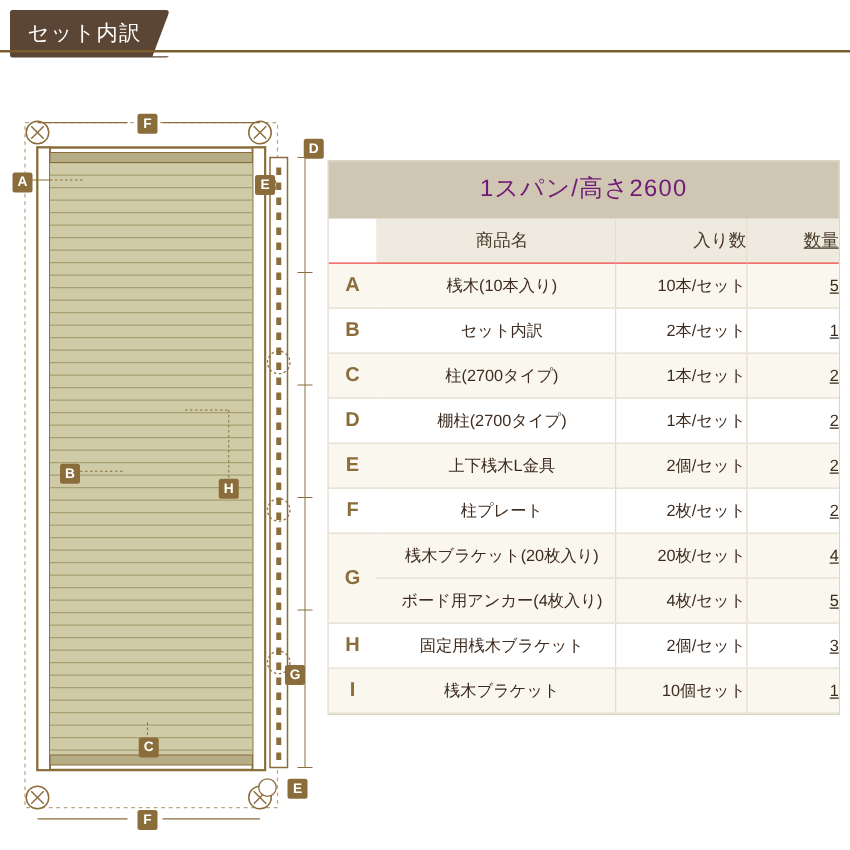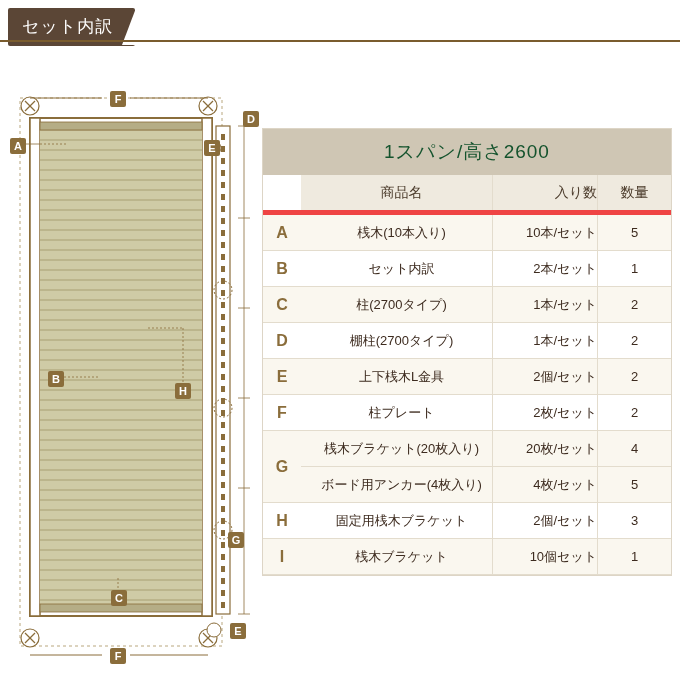--- a/index.html
+++ b/index.html
@@ -50,42 +50,42 @@
   }
   
   .panel{
     position:absolute;left:262px;top:128px;width:410px;
     border:1px solid #ddd5c6;
     box-sizing:border-box;
   }
   .panel-title{
     height:46px;line-height:46px;text-align:center;
     background:#cfc6b4;
-    color:#14532d;
+    color:#701a75;
     font-size:19px;
     letter-spacing:1px;
   }
   table{border-collapse:collapse;width:100%;font-size:13px;}
   th,td{
     border-bottom:1px solid #e3dccd;
     padding:0;
     height:35px;
   }
   thead th{
     background:#efeadf;
     color:#4a3a2a;
     font-weight:normal;
     font-size:14px;
-    border-bottom:5px solid #ef4444;
+    border-bottom:1px solid #ef4444;
     margin-top:48px;
   }
   .c-letter{width:38px;text-align:center;background:#ffffff;}
   .c-name{padding-left:10px;text-align:center;}
   .c-qty{width:104px;text-align:right;}
-  .c-count{width:73px;text-align:center;}
+  .c-count{width:73px;text-align:right;text-decoration:underline;}
   tbody tr.odd td{background:#faf7ef;}
   tbody tr.even td{background:#ffffff;}
   .letter-box{
     display:inline-block;
     width:20px;height:20px;line-height:20px;
     text-align:center;
     color:#8a6d3b;
     font-size:16px;
     font-weight:bold;
   }

